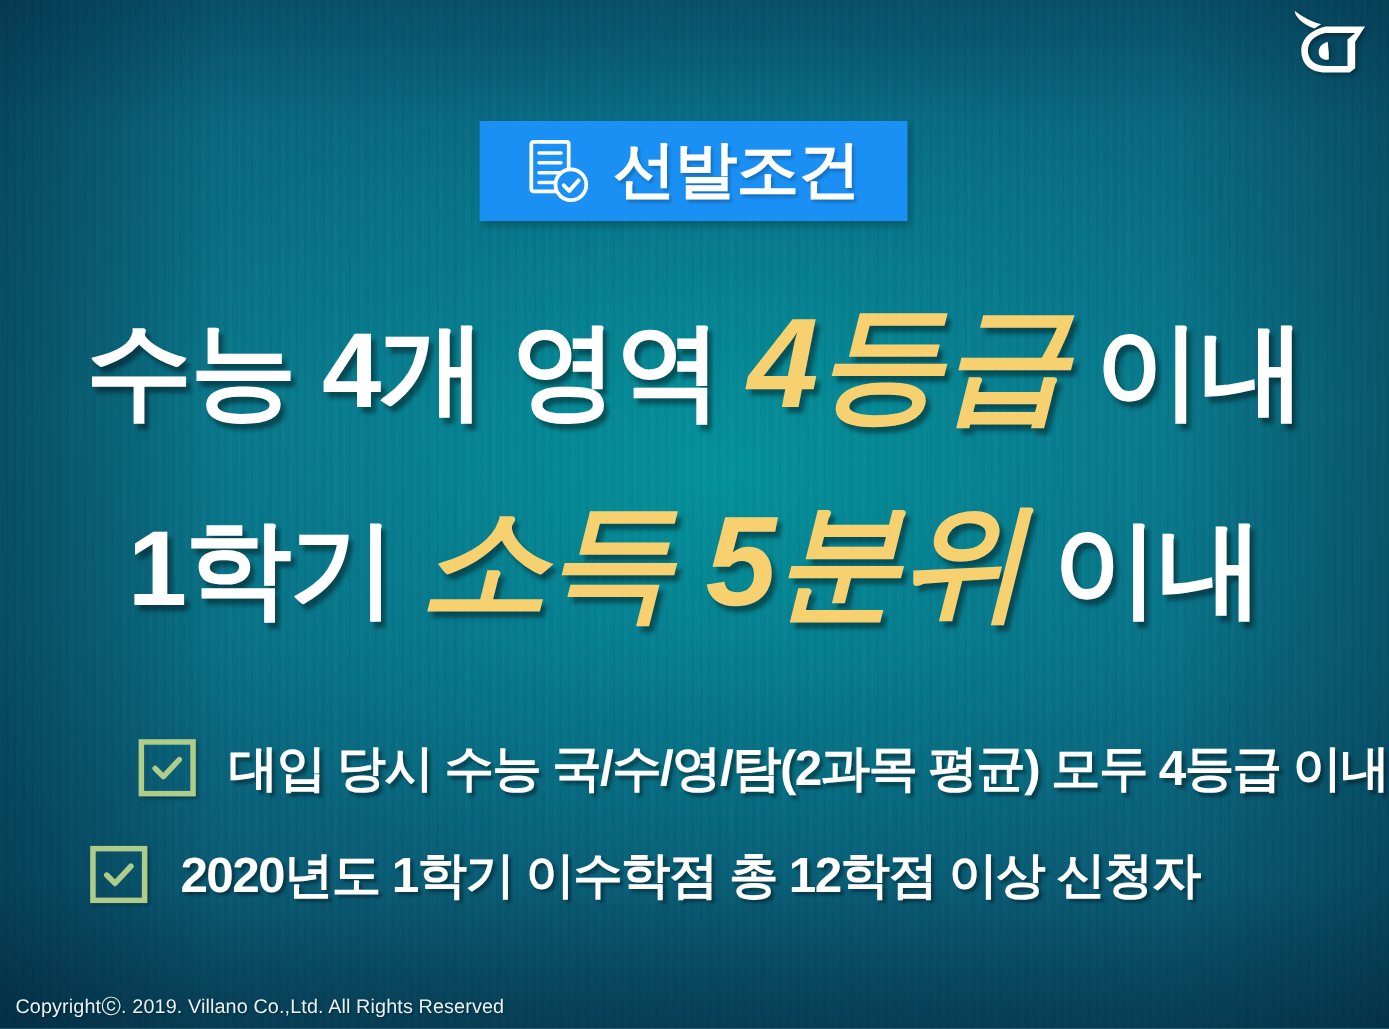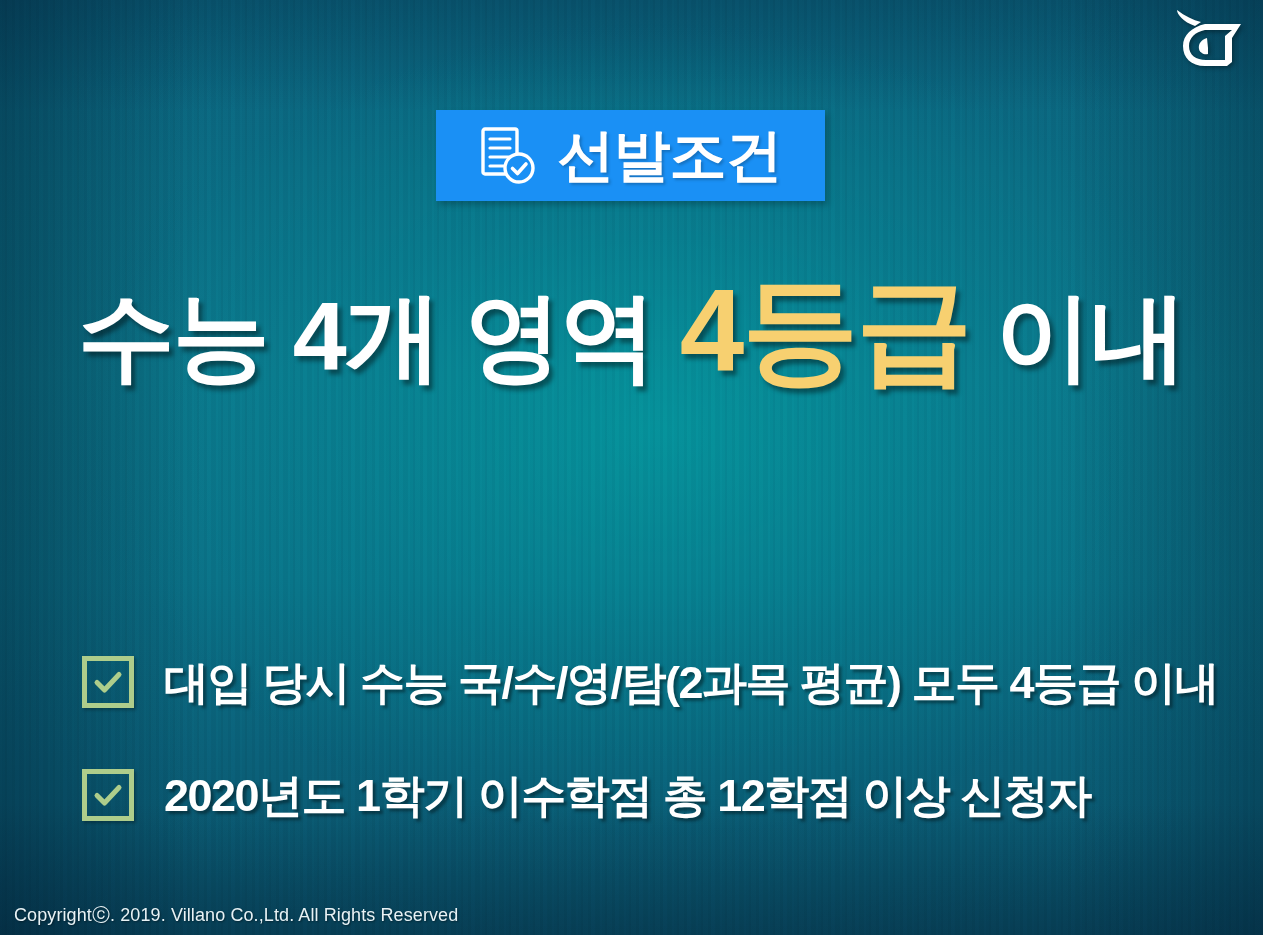--- a/index.html
+++ b/index.html
@@ -125,30 +125,31 @@
     vertical-align: baseline;
     text-align: right;
   }
   .headline .y {
     color: #f7d070;
     font-size: 116px;
     font-weight: bold;
     letter-spacing: -2px;
     text-shadow: 4px 5px 4px rgba(0,0,0,0.40);
     vertical-align: baseline;
+    font-style: italic;
   }
 
   
   .bullet {
     left: 82px;
     display: flex;
     align-items: center;
     gap: 30px;
   }
-  #bullet-1 { top: 656px; }
+  #bullet-1 { top: 672px; margin-left: 44px; }
   #bullet-2 { top: 769px; }
 
   .checkbox {
     width: 52px;
     height: 52px;
     flex: none;
     border: 5px solid #aecd8b;
     box-sizing: border-box;
     display: flex;
     align-items: center;
@@ -205,20 +206,23 @@
         <path d="M32.5 41.5 L37.5 46.5 L46 37" stroke="#ffffff" stroke-width="3.6" stroke-linecap="round" stroke-linejoin="round"></path>
       </svg>
     </span>
     <span class="badge-text">선발조건</span>
   </div>
 
   <div id="headline-1" class="headline layer">
     <span class="w">수능 4개 영역 </span><span class="y">4등급</span><span class="w"> 이내</span>
   </div>
 
+  <div id="headline-2" class="headline layer">
+    <span class="w">1학기 </span><span class="y">소득 5분위</span><span class="w"> 이내</span>
+  </div>
 
   <div id="bullet-1" class="bullet layer">
     <span class="checkbox">
       <svg viewBox="0 0 30 30" fill="none" xmlns="http://www.w3.org/2000/svg">
         <path d="M4 15.5 L11.5 23 L26 7.5" stroke="#aecd8b" stroke-width="5" stroke-linecap="round" stroke-linejoin="round"></path>
       </svg>
     </span>
     <span class="bullet-text">대입 당시 수능 국/수/영/탐(2과목 평균) 모두 4등급 이내</span>
   </div>
 

